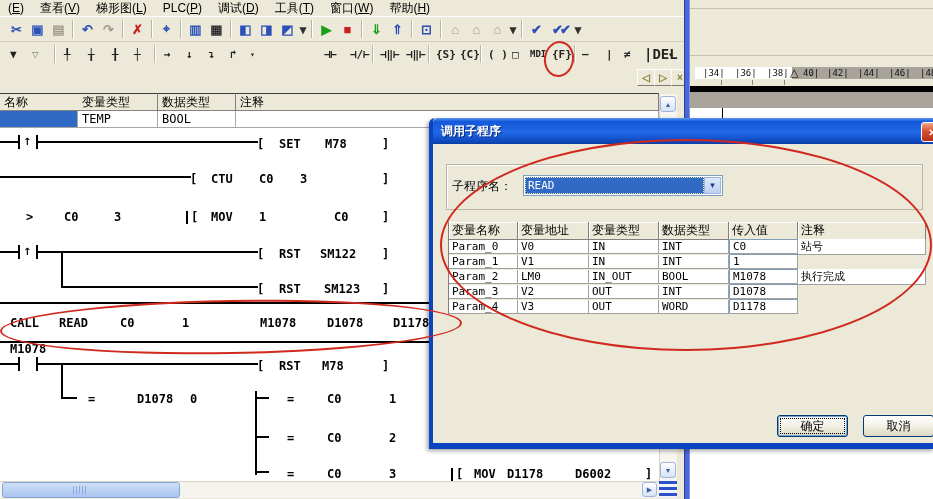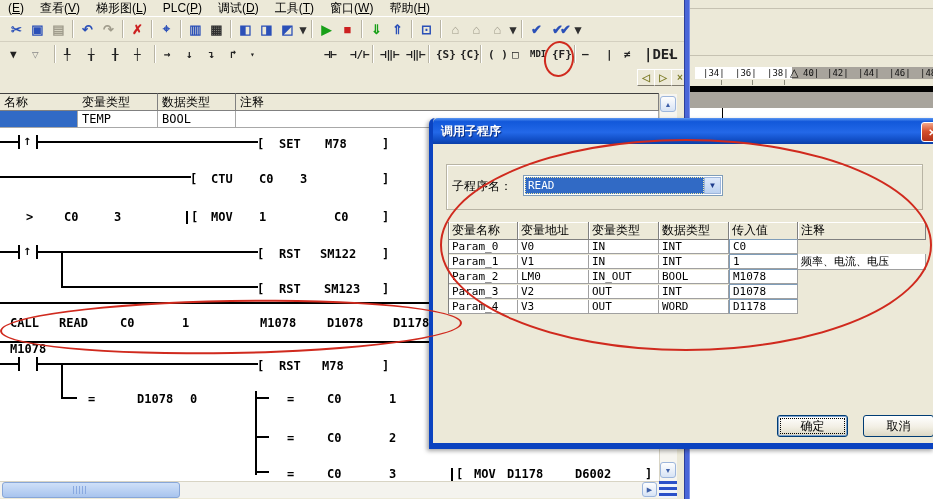--- a/index.html
+++ b/index.html
@@ -355,35 +355,36 @@
       <div class="pcell c3">数据类型</div>
       <div class="pcell c4">传入值</div>
       <div class="pcell c5">注释</div>
     </div>
     <div class="prow">
       <div class="pcell c0">Param_0</div>
       <div class="pcell c1">V0</div>
       <div class="pcell c2">IN</div>
       <div class="pcell c3">INT</div>
       <div class="pcell c4 inval">C0</div>
+      <div class="pcell c5">站号</div>
     </div>
     <div class="prow">
       <div class="pcell c0">Param_1</div>
       <div class="pcell c1">V1</div>
       <div class="pcell c2">IN</div>
       <div class="pcell c3">INT</div>
       <div class="pcell c4 inval">1</div>
-      <div class="pcell c5">频率、电流、电压</div>
     </div>
     <div class="prow">
       <div class="pcell c0">Param_2</div>
       <div class="pcell c1">LM0</div>
       <div class="pcell c2">IN_OUT</div>
       <div class="pcell c3">BOOL</div>
       <div class="pcell c4 inval">M1078</div>
+      <div class="pcell c5">执行完成</div>
     </div>
     <div class="prow">
       <div class="pcell c0">Param_3</div>
       <div class="pcell c1">V2</div>
       <div class="pcell c2">OUT</div>
       <div class="pcell c3">INT</div>
       <div class="pcell c4 inval">D1078</div>
     </div>
     <div class="prow">
       <div class="pcell c0">Param_4</div>

